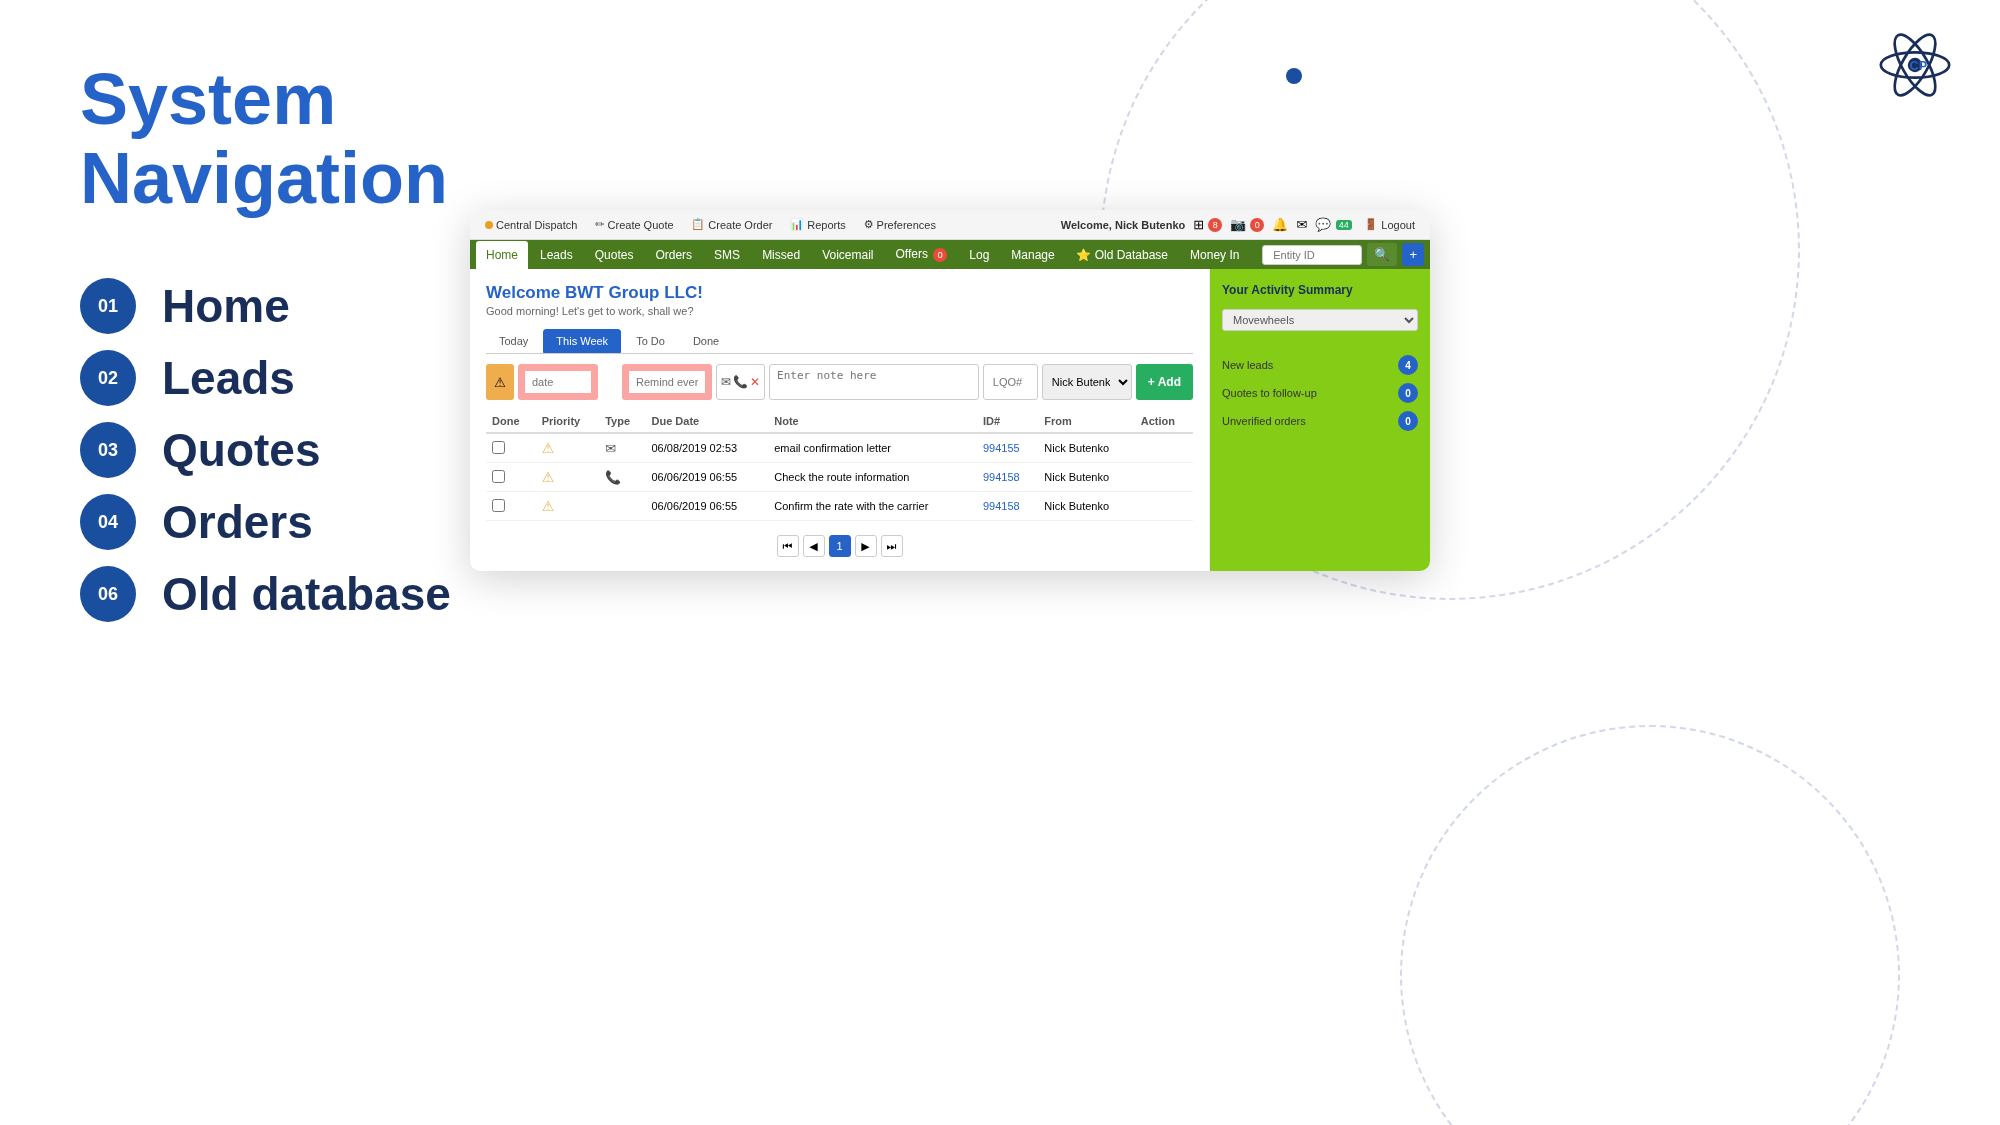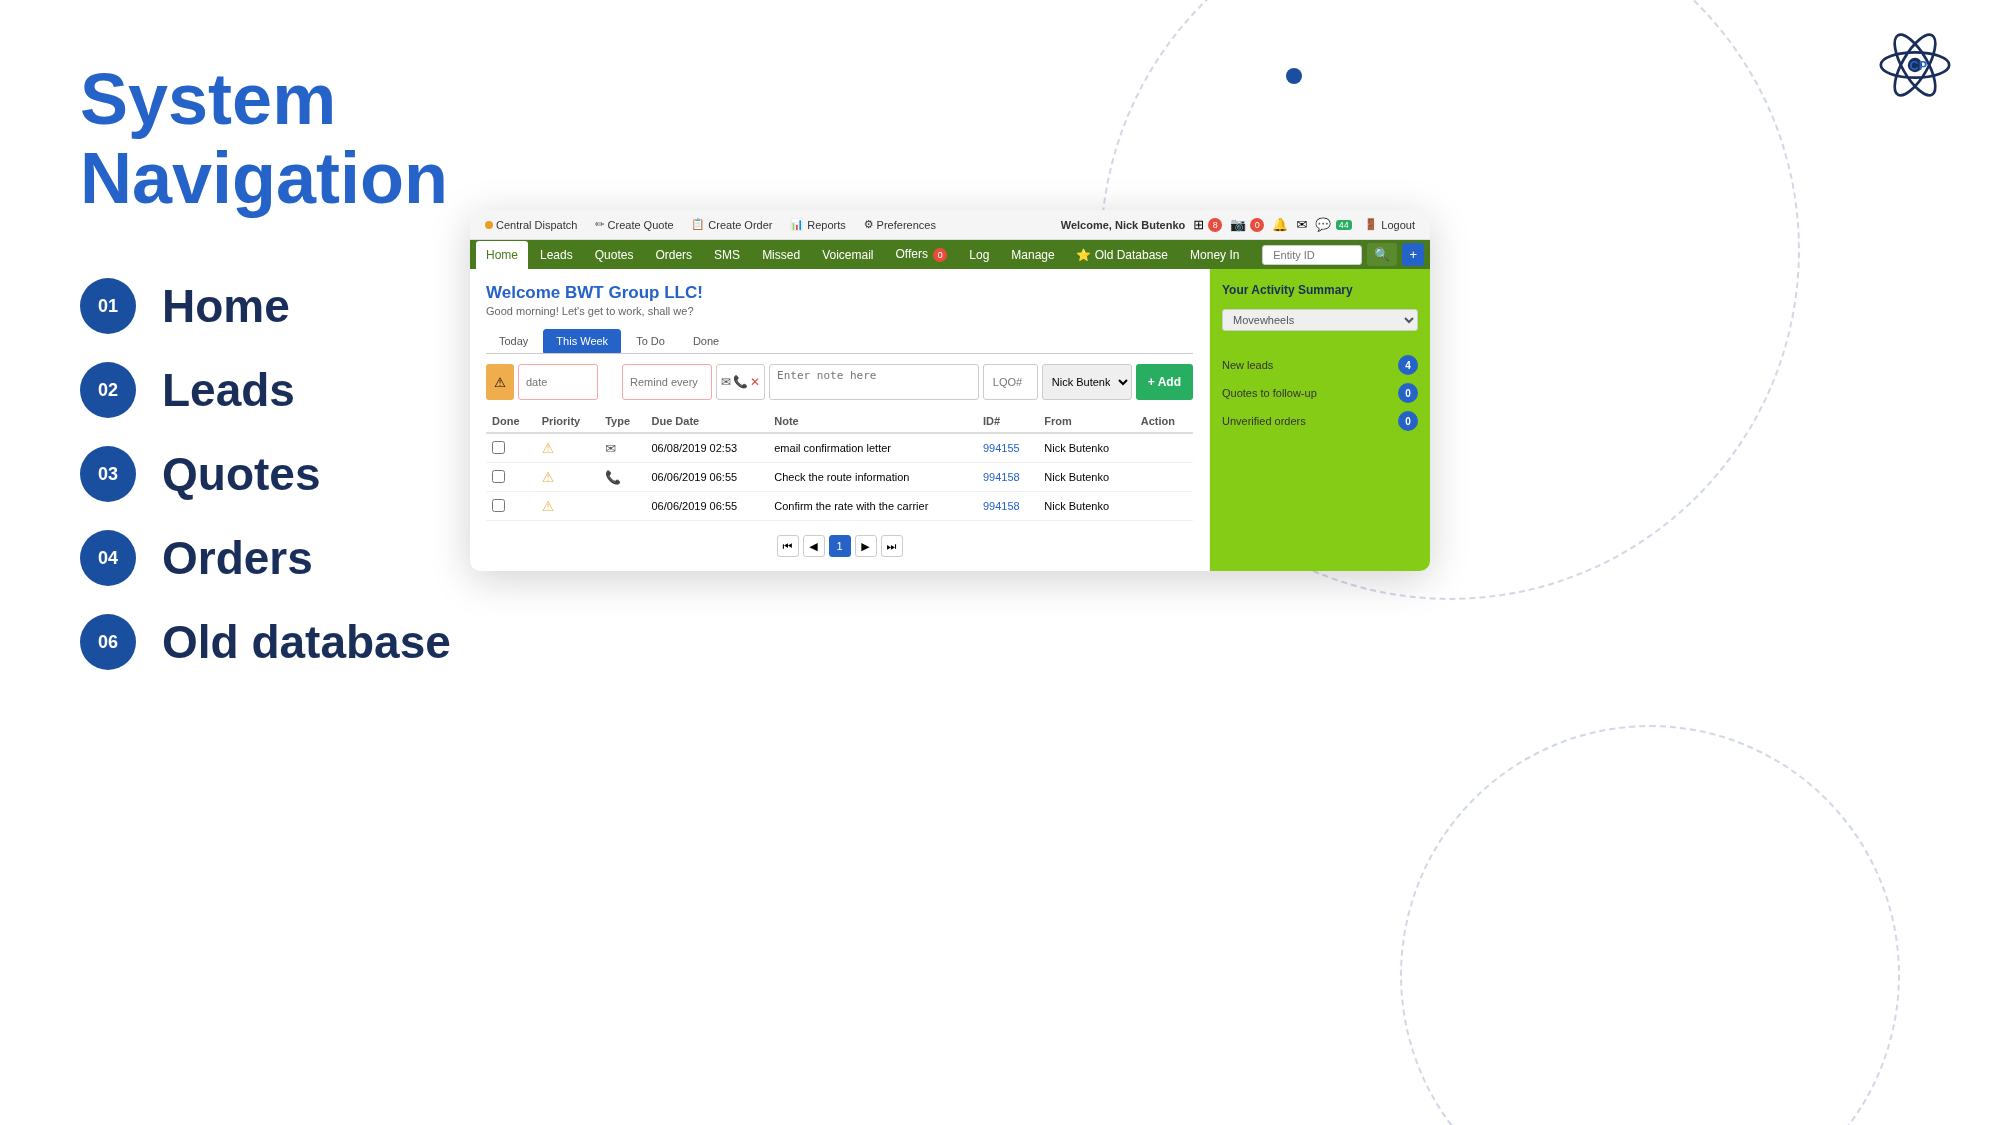--- a/index.html
+++ b/index.html
@@ -60,21 +60,21 @@
       line-height: 1.1;
     }
     .page-title span {
       color: #2563c8;
     }
 
     .nav-list {
       list-style: none;
       display: flex;
       flex-direction: column;
-      gap: 28px;
+      gap: 16px;
     }
     .nav-item {
       display: flex;
       align-items: center;
       gap: 26px;
     }
     .nav-badge {
       width: 56px; height: 56px;
       border-radius: 50%;
       background: #1a4fa0;
@@ -260,21 +260,21 @@
     }
     .form-alert-btn {
       background: #f0ad4e;
       border: none;
       border-radius: 3px;
       width: 28px;
       display: flex; align-items: center; justify-content: center;
       cursor: pointer;
     }
     .form-input {
-      border: 1px solid #fca5a5;
+      border: 7px solid #fca5a5;
       border-radius: 3px;
       padding: 4px 7px;
       font-size: 11px;
       color: #aaa;
     }
     .form-input-date { width: 80px; }
     .form-input-remind { width: 90px; margin-left: 20px; }
     .form-icon-group {
       display: flex; align-items: center; gap: 2px;
       border: 1px solid #ccc; border-radius: 3px; padding: 2px 4px;

